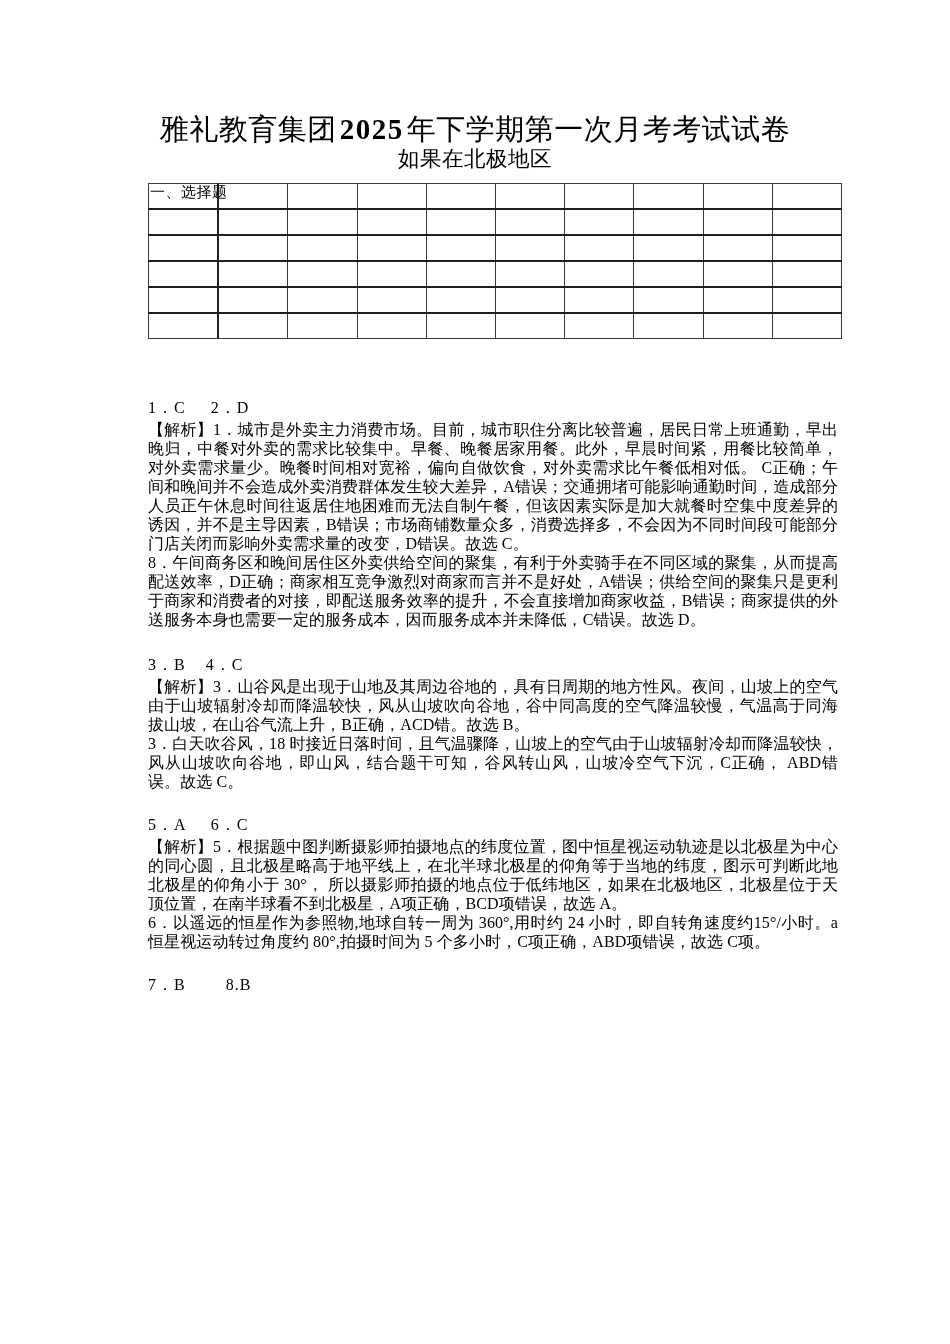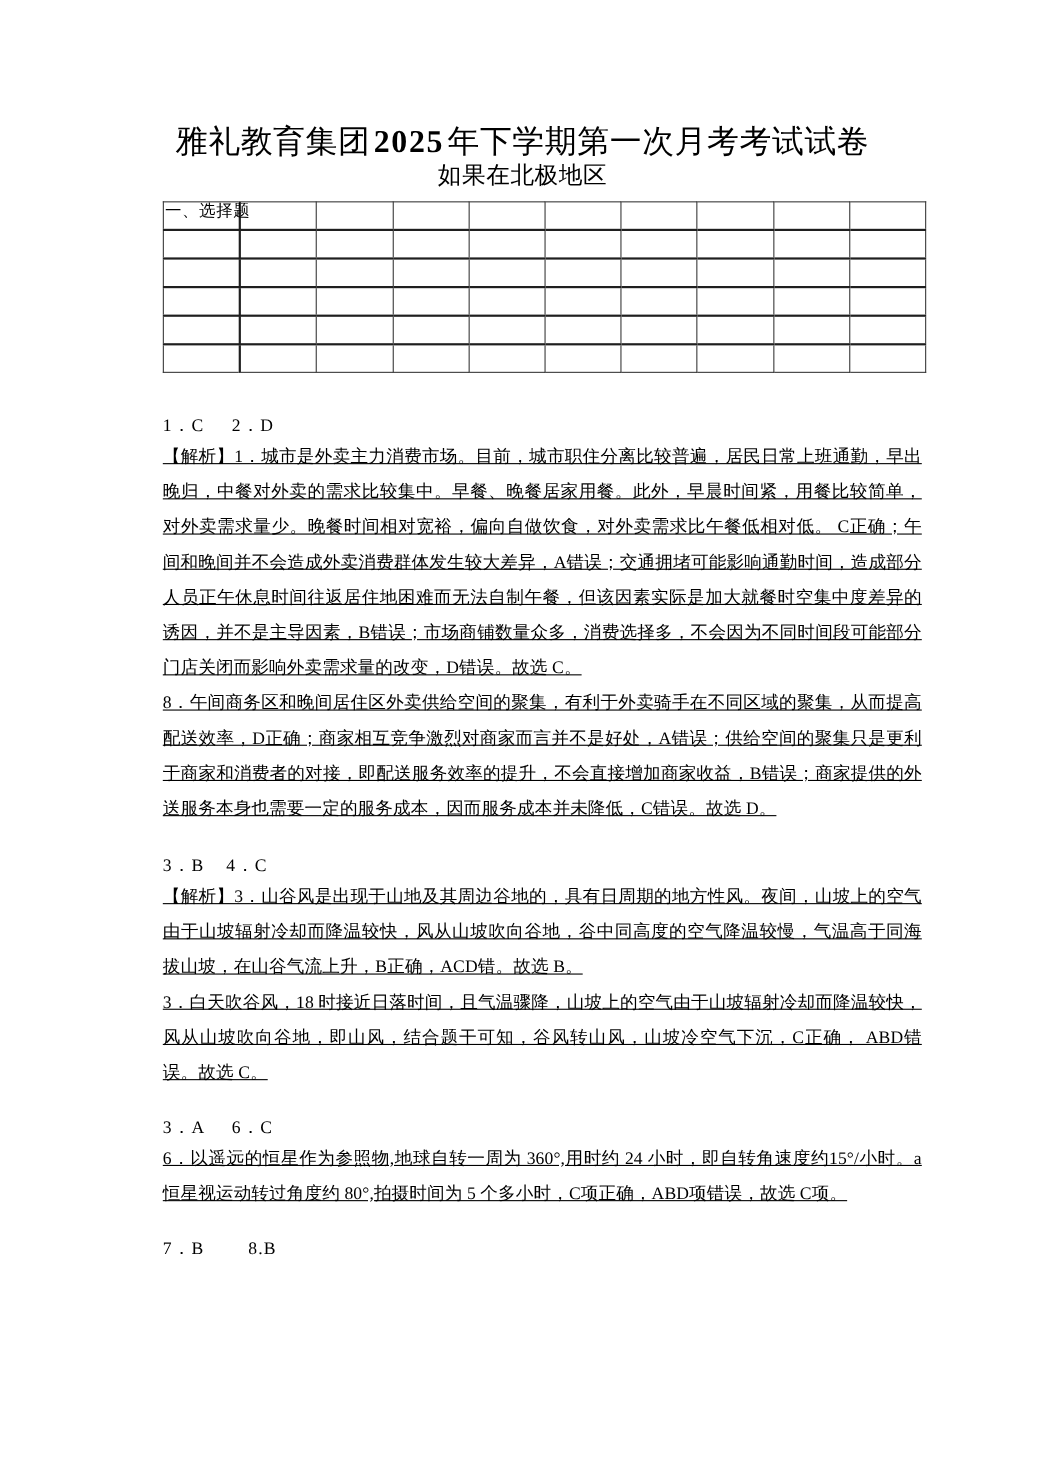--- a/index.html
+++ b/index.html
@@ -81,40 +81,39 @@
   }
   .answer-table tr.row-sep td {
     border-bottom-width: 2px;
     border-bottom-color: #1f1f1f;
   }
 
   
   .content {
     position: absolute;
     left: 148px;
-    top: 376px;
+    top: 396px;
     width: 690px;
   }
   .qa-block {
     margin-bottom: 22px;
   }
   .ans-line {
     font-size: 16px;
     line-height: 23px;
     letter-spacing: 1px;
     margin-bottom: 1px;
     white-space: pre;
   }
   .explain {
     font-size: 16px;
-    line-height: 32px;
+    line-height: 19px;
     text-align: justify;
     text-justify: inter-ideograph;
     letter-spacing: 0.1px;
-    text-decoration: underline;
   }
   .explain p {
     margin: 0;
   }
   .block-gap-1 { margin-bottom: 24px; }
   .block-gap-2 { margin-bottom: 22px; margin-top: 12px; }
   .block-gap-3 { margin-bottom: 22px; }
 </style>
 </head>
 <body>
@@ -214,22 +213,23 @@
         </div>
       </div>
       <div class="qa-block block-gap-2">
         <div class="ans-line">3．B    4．C</div>
         <div class="explain">
           <p>【解析】3．山谷风是出现于山地及其周边谷地的，具有日周期的地方性风。夜间，山坡上的空气由于山坡辐射冷却而降温较快，风从山坡吹向谷地，谷中同高度的空气降温较慢，气温高于同海拔山坡，在山谷气流上升，B正确，ACD错。故选 B。</p>
           <p>3．白天吹谷风，18 时接近日落时间，且气温骤降，山坡上的空气由于山坡辐射冷却而降温较快，风从山坡吹向谷地，即山风，结合题干可知，谷风转山风，山坡冷空气下沉，C正确， ABD错误。故选 C。</p>
         </div>
       </div>
       <div class="qa-block block-gap-3">
-        <div class="ans-line">3．A     6．C</div>
+        <div class="ans-line">5．A     6．C</div>
         <div class="explain">
+          <p>【解析】5．根据题中图判断摄影师拍摄地点的纬度位置，图中恒星视运动轨迹是以北极星为中心的同心圆，且北极星略高于地平线上，在北半球北极星的仰角等于当地的纬度，图示可判断此地北极星的仰角小于 30°， 所以摄影师拍摄的地点位于低纬地区，如果在北极地区，北极星位于天顶位置，在南半球看不到北极星，A项正确，BCD项错误，故选 A。</p>
           <p>6．以遥远的恒星作为参照物,地球自转一周为 360°,用时约 24 小时，即自转角速度约15°/小时。a 恒星视运动转过角度约 80°,拍摄时间为 5 个多小时，C项正确，ABD项错误，故选 C项。</p>
         </div>
       </div>
       <div class="qa-block block-gap-3">
         <div class="ans-line">7．B        8.B</div>
       </div>
     </div>
 
 </div>
 

